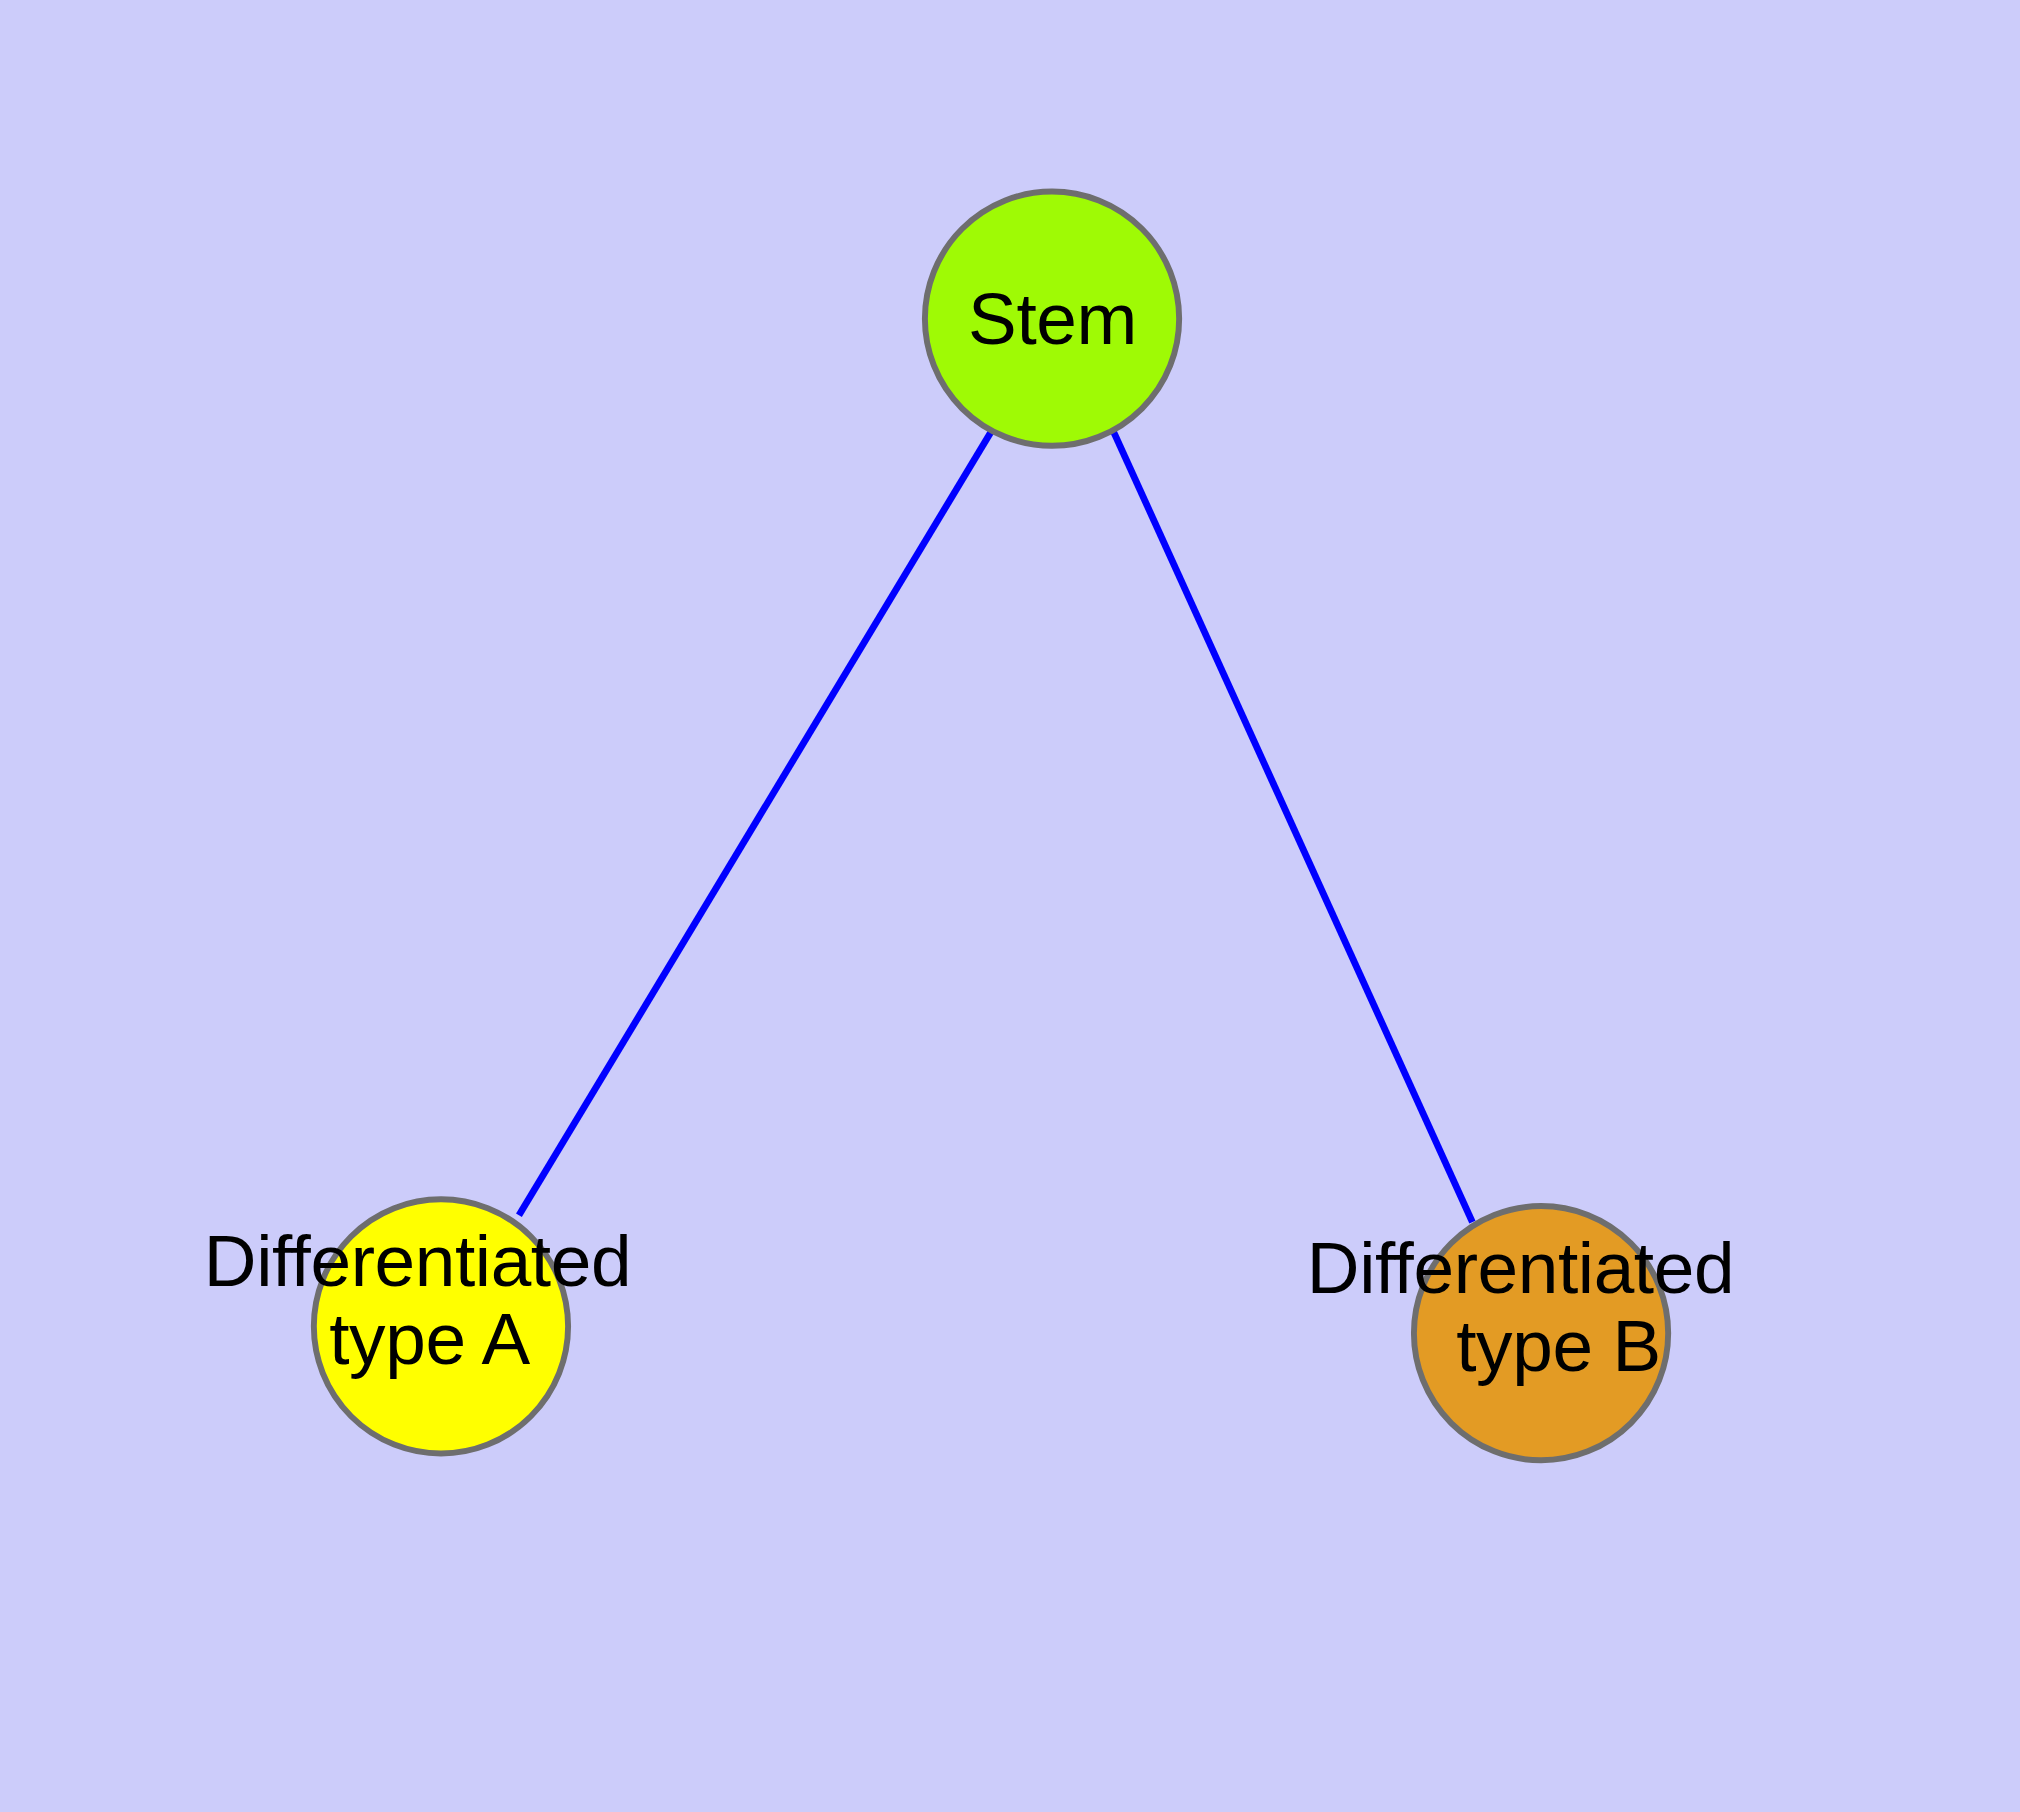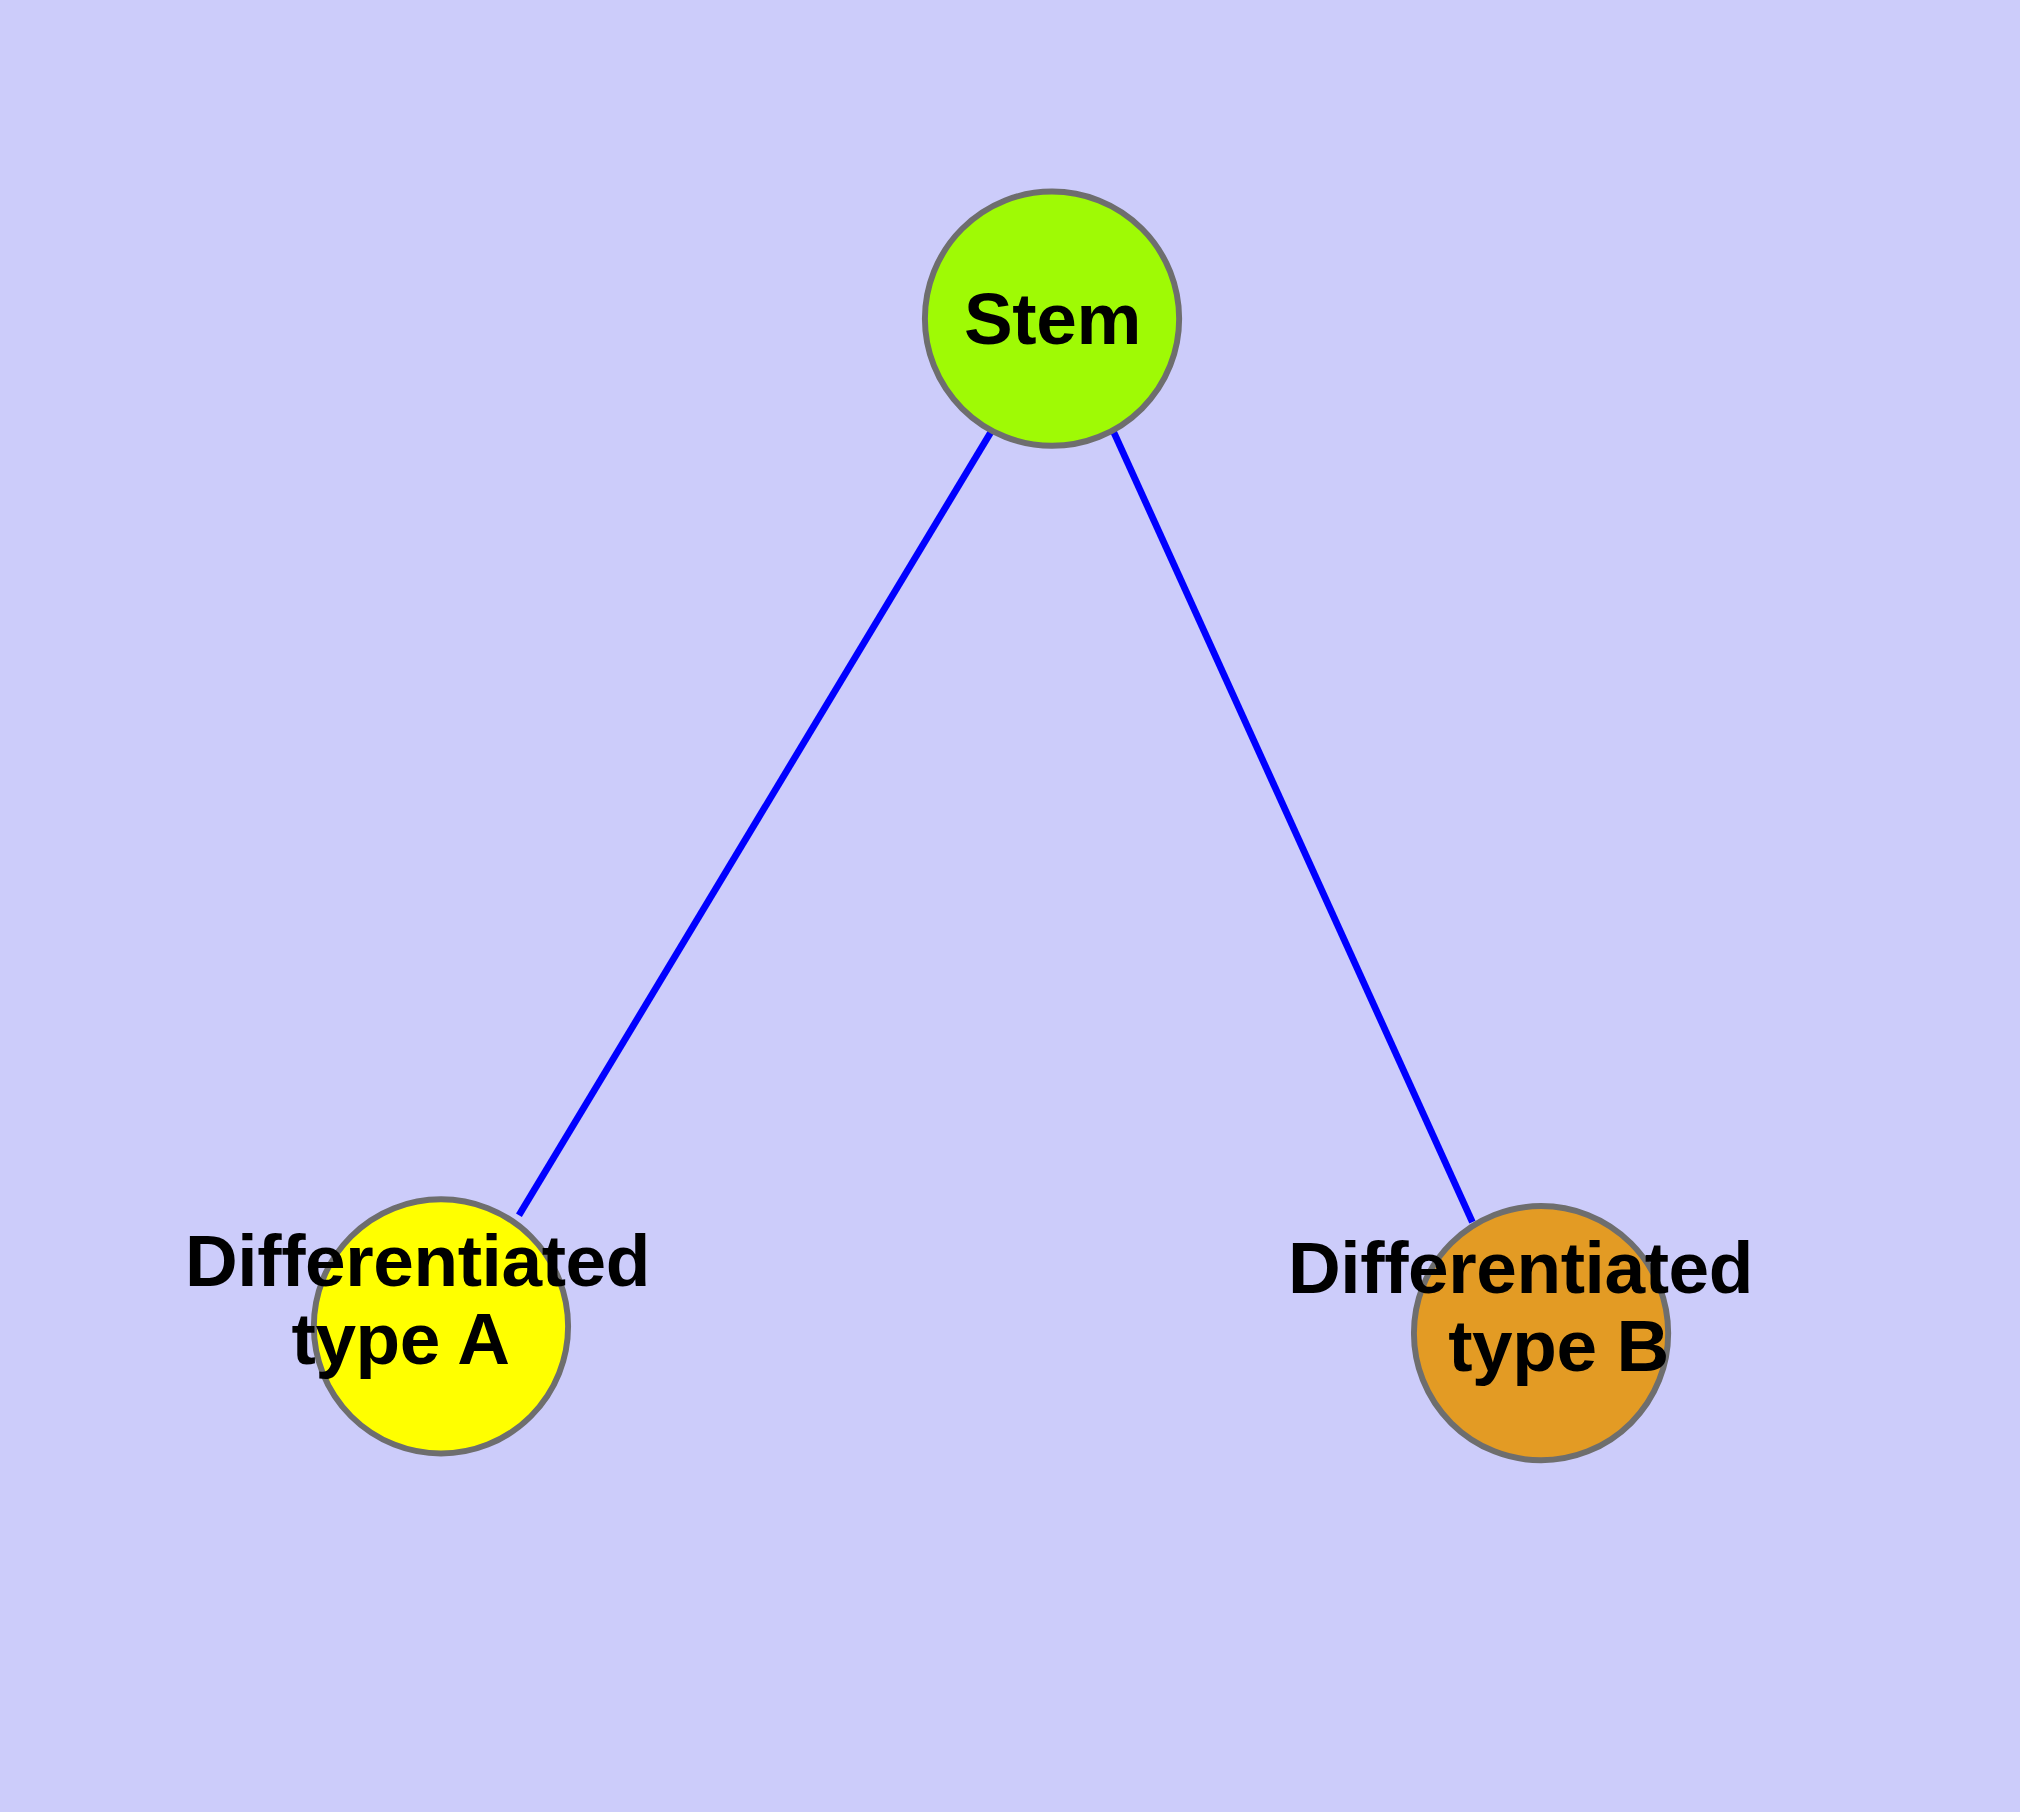--- a/index.html
+++ b/index.html
@@ -30,21 +30,21 @@
   .edge-line {
     stroke: #0000ff;
     stroke-width: 8;
     stroke-linecap: butt;
     fill: none;
   }
   .node-label {
     position: absolute;
     color: #000000;
     font-family: "Liberation Sans", sans-serif;
-    font-weight: bold;
+    font-weight: normal;
     font-size: 73px;
     line-height: 1.06;
     text-align: center;
     white-space: pre;
     pointer-events: none;
     letter-spacing: -0.4px;
   }
   .label-stem {
     font-size: 73px;
   }
@@ -62,19 +62,19 @@
     <g>
       <circle class="node-circle" cx="1241" cy="376" r="150" fill="#9ffa05" stroke="#6e6e6e"></circle>
       <circle class="node-circle" cx="520" cy="1565" r="150" fill="#ffff00" stroke="#6e6e6e"></circle>
       <circle class="node-circle" cx="1818" cy="1573" r="150" fill="#e39b24" stroke="#6e6e6e"></circle>
     </g>
   </svg>
 
   <div class="node-label label-stem" style="left:798px; top:280px; width:509px;">Stem</div>
 
   <div class="node-label" style="left:163px; top:1222px; width:509px;">Differentiated</div>
-  <div class="node-label" style="left:146px; top:1300px; width:509px;">type A</div>
+  <div class="node-label" style="left:175px; top:1300px; width:509px;">type A</div>
 
   <div class="node-label" style="left:1266px; top:1229px; width:509px;">Differentiated</div>
   <div class="node-label" style="left:1304px; top:1307px; width:509px;">type B</div>
 
 </div>
 
 
 </body></html>

